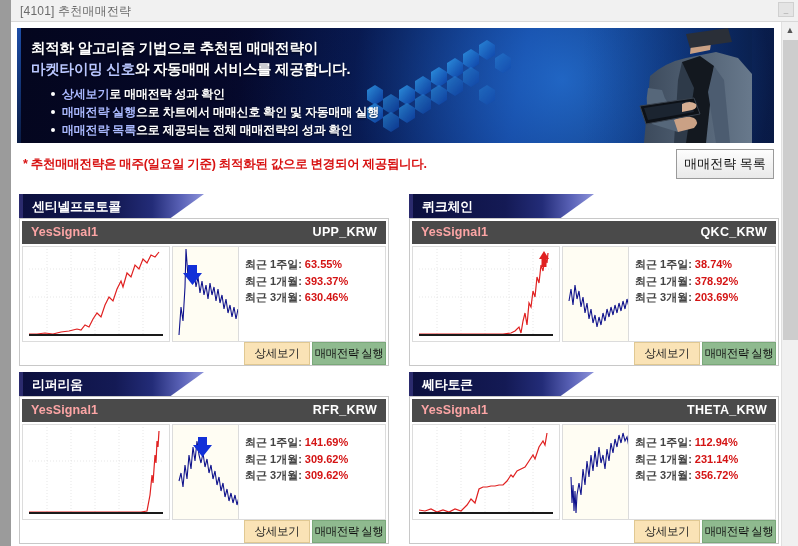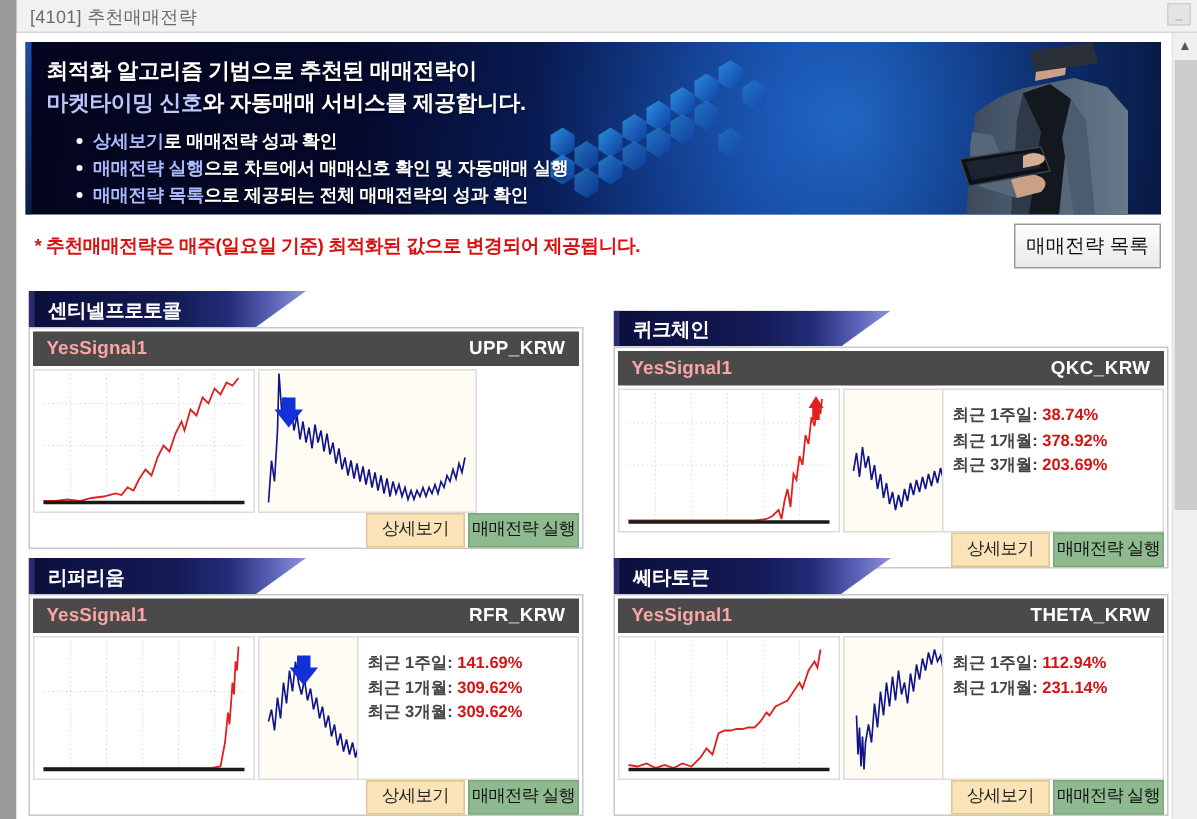--- a/index.html
+++ b/index.html
@@ -130,21 +130,21 @@
     background: linear-gradient(#fdfdfd, #e9e9e9);
     border: 1px solid #9a9a9a;
     font-size: 13px; color: #111;
     font-family: "Liberation Sans", sans-serif;
     cursor: pointer;
   }
 
   
   .card { position: absolute; width: 370px; height: 172px; }
   .card.c0 { left: 8px;   top: 172px; }
-  .card.c1 { left: 398px; top: 185px; }
+  .card.c1 { left: 398px; top: 172px; }
   .card.c2 { left: 8px;   top: 350px; }
   .card.c3 { left: 398px; top: 350px; }
 
   .card-title {
     position: absolute; left: 0; top: 0;
     width: 185px; height: 24px;
     background: linear-gradient(90deg, #0b0f3d 0%, #141a55 52%, #232c78 72%, #5b63b8 88%, #8d93da 100%);
     clip-path: polygon(0 0, 100% 0, 82% 100%, 0 100%);
   }
   .card-title .bar {
@@ -373,20 +373,33 @@
             </svg>
           </div>
           <div class="pane-blue">
             <svg width="144" height="94" viewBox="0 0 144 94">
               <polyline fill="none" stroke="#10138c" stroke-width="1.1" points="6,88 8,60 10,74 12,40 13,2 15,30 17,18 19,34 21,24 23,40 25,30 27,46 29,34 31,48 33,38 35,52 37,36 39,48 41,40 43,54 45,42 47,56 49,48 51,62 53,52 55,66 57,58 59,70 61,60 63,72 65,62 67,74 69,64 71,76 73,66 75,78 77,68 79,80 81,70 83,82 85,72 87,84 89,74 91,82 93,76 95,84 97,78 99,86 101,80 103,86 105,80 107,84 109,78 111,84 113,78 115,82 117,76 119,82 121,74 123,78 125,70 127,74 129,66 131,72 133,62 135,68 137,58"></polyline>
               <g fill="#1230d8">
                 <polygon points="15,18 24,18 24,26 29,26 19.5,38 10,26 15,26"></polygon>
               </g>
             </svg>
           </div>
+          <div class="pane-stats">
+            <div class="stat-box">
+              <div class="stat-row">
+                <span class="lbl">최근 1주일:</span><span class="val">63.55%</span>
+              </div>
+              <div class="stat-row">
+                <span class="lbl">최근 1개월:</span><span class="val">393.37%</span>
+              </div>
+              <div class="stat-row">
+                <span class="lbl">최근 3개월:</span><span class="val">630.46%</span>
+              </div>
+            </div>
+          </div>
         </div>
         <div class="btn-row">
           <div class="btn-detail">상세보기</div>
           <div class="btn-exec">매매전략 실행</div>
         </div>
       </div>
     </div>
 
     <div class="card c1">
       <div class="card-title">
@@ -536,20 +549,23 @@
             </svg>
           </div>
           <div class="pane-stats">
             <div class="stat-box">
               <div class="stat-row">
                 <span class="lbl">최근 1주일:</span><span class="val">112.94%</span>
               </div>
               <div class="stat-row">
                 <span class="lbl">최근 1개월:</span><span class="val">231.14%</span>
               </div>
+              <div class="stat-row">
+                <span class="lbl">최근 3개월:</span><span class="val">356.72%</span>
+              </div>
             </div>
           </div>
         </div>
         <div class="btn-row">
           <div class="btn-detail">상세보기</div>
           <div class="btn-exec">매매전략 실행</div>
         </div>
       </div>
     </div>
 

